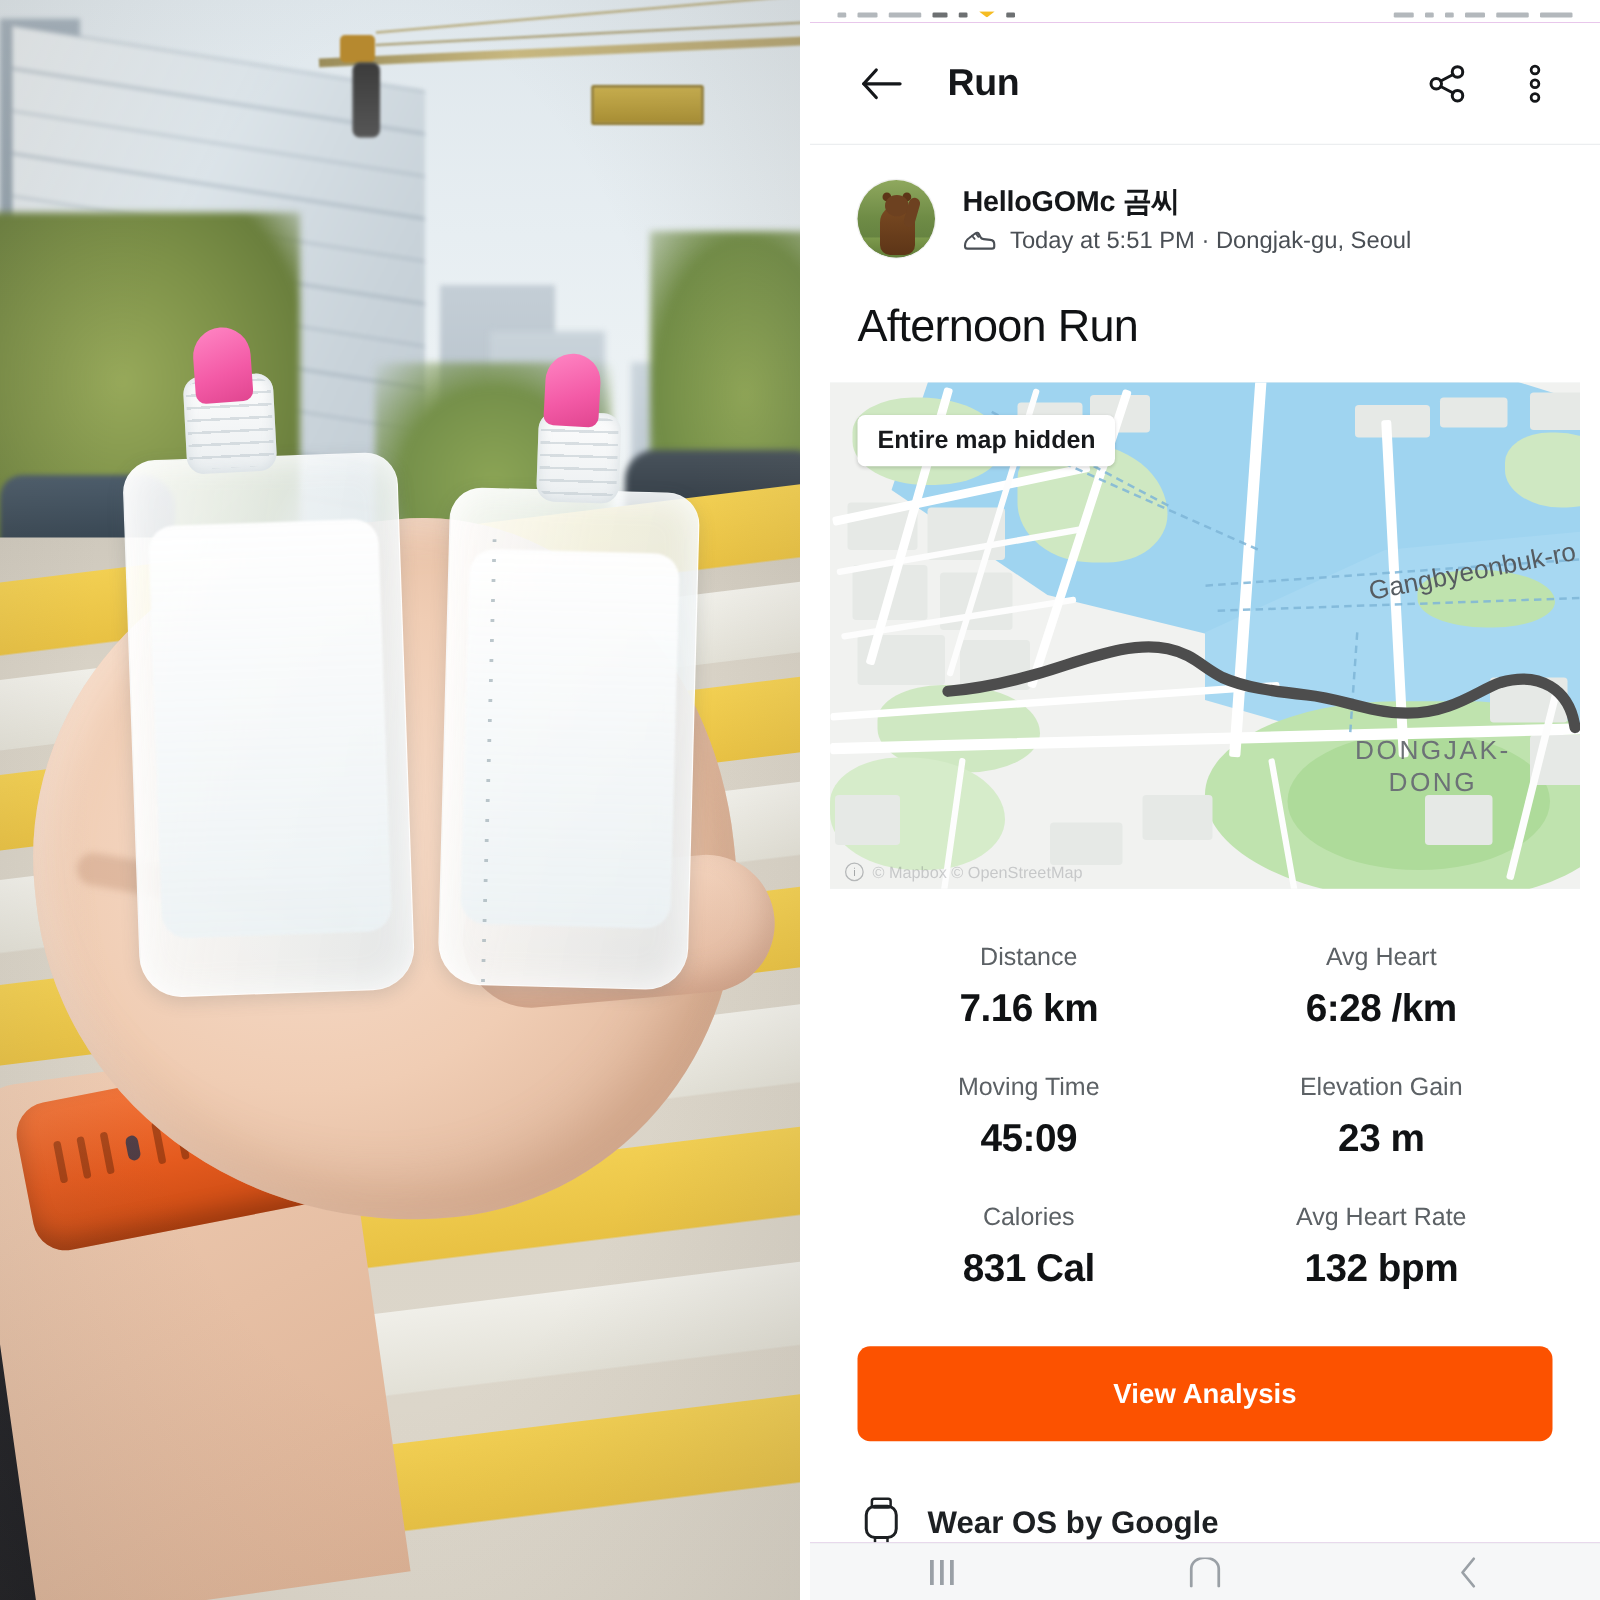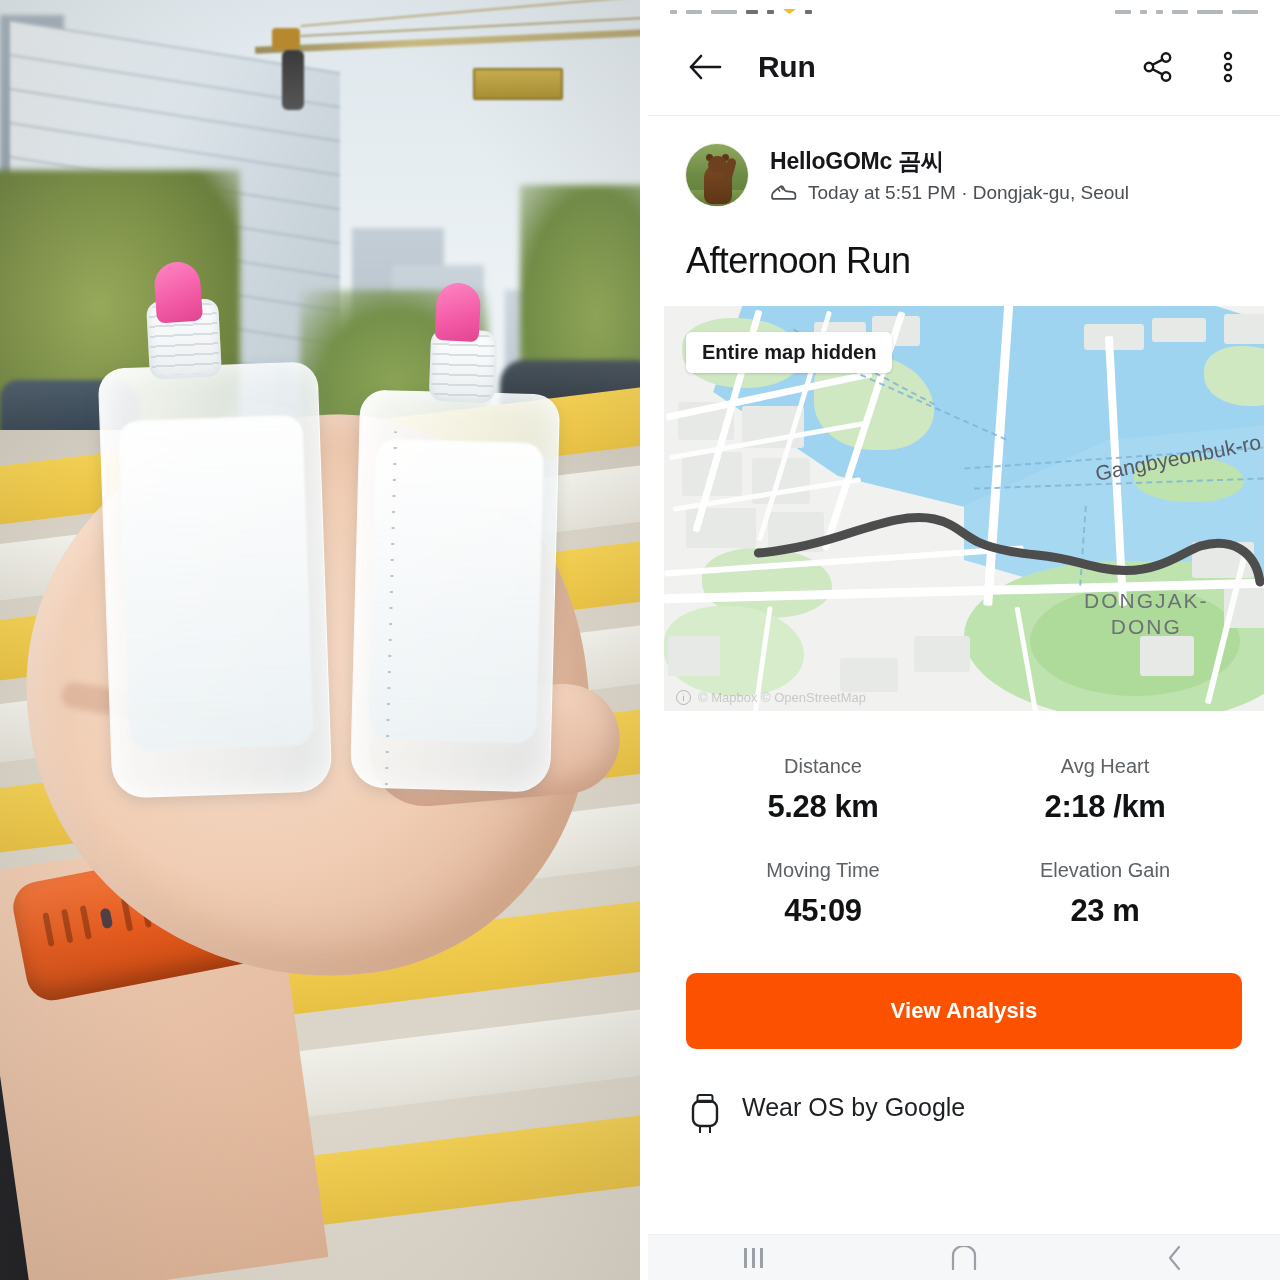--- a/index.html
+++ b/index.html
@@ -318,22 +318,23 @@
   .stat-value { font-size:31px; font-weight:700; color:#101214; letter-spacing:-.4px; }
 
   .cta-wrap { padding:16px 38px 0 38px; }
   .cta {
     width:100%; height:76px; border:none; border-radius:10px;
     color:#fff; font-size:22px; font-weight:700; cursor:pointer;
     font-family:"Liberation Sans", sans-serif; letter-spacing:.1px;
   }
 
   .device-row {
-    display:flex; align-items:flex-start; gap:22px;
+    display:flex; align-items:center; gap:22px;
     padding:44px 38px 0 42px;
+    font-weight:bold;
   }
   .device-name { font-size:25px; color:#1d2023; }
 
   .navbar {
     height:46px; flex:0 0 auto; background:#f6f7f8;
     display:flex; align-items:center; justify-content:space-around;
     border-top:1px solid #eef0f1;
   }
   .nav-btn { width:120px; height:46px; display:flex; align-items:center; justify-content:center; cursor:pointer;}
   .nav-recents { display:flex; gap:5px; }
@@ -561,37 +562,47 @@
         <div class="map-attrib">
           <span class="attrib-circle">i</span>
           <span>© Mapbox © OpenStreetMap</span>
         </div>
       </div>
 
       <div class="stats">
         <div class="stat-row">
           <div class="stat">
             <div class="stat-label">Distance</div>
-            <div class="stat-value">5.28 km</div>
+            <div class="stat-value">7.16 km</div>
           </div>
           <div class="stat">
             <div class="stat-label">Avg Heart</div>
-            <div class="stat-value">2:18 /km</div>
+            <div class="stat-value">6:28 /km</div>
           </div>
         </div>
         <div class="stat-row">
           <div class="stat">
             <div class="stat-label">Moving Time</div>
             <div class="stat-value">45:09</div>
           </div>
           <div class="stat">
             <div class="stat-label">Elevation Gain</div>
             <div class="stat-value">23 m</div>
           </div>
         </div>
+        <div class="stat-row">
+          <div class="stat">
+            <div class="stat-label">Calories</div>
+            <div class="stat-value">831 Cal</div>
+          </div>
+          <div class="stat">
+            <div class="stat-label">Avg Heart Rate</div>
+            <div class="stat-value">132 bpm</div>
+          </div>
+        </div>
       </div>
 
       <div class="cta-wrap">
         <button class="cta" id="cta-btn" style="background: rgb(252, 82, 0);">View Analysis</button>
       </div>
 
       <div class="device-row">
         <svg width="30" height="42" viewBox="0 0 30 42">
           <rect x="7.5" y="2" width="15" height="7" rx="2" fill="none" stroke="#1d2023" stroke-width="2"></rect>
           <rect x="3" y="8" width="24" height="25" rx="7" fill="none" stroke="#1d2023" stroke-width="2.4"></rect>

